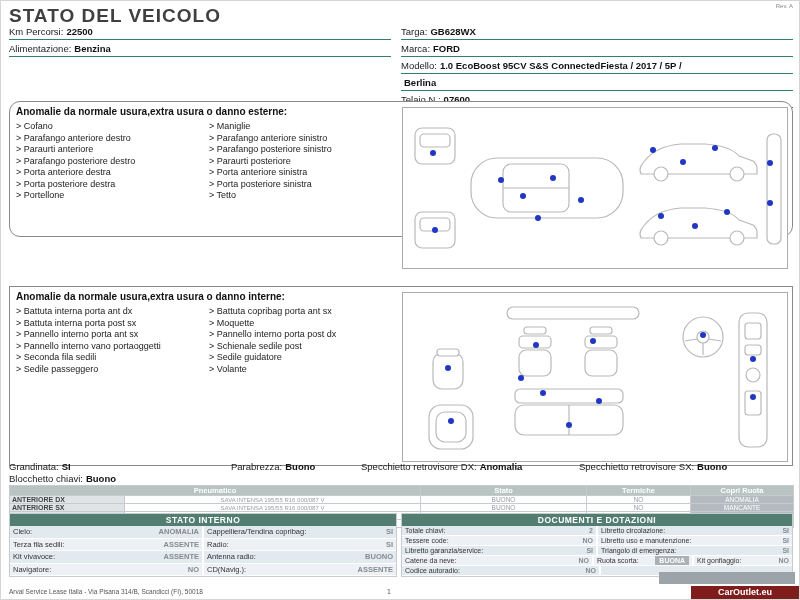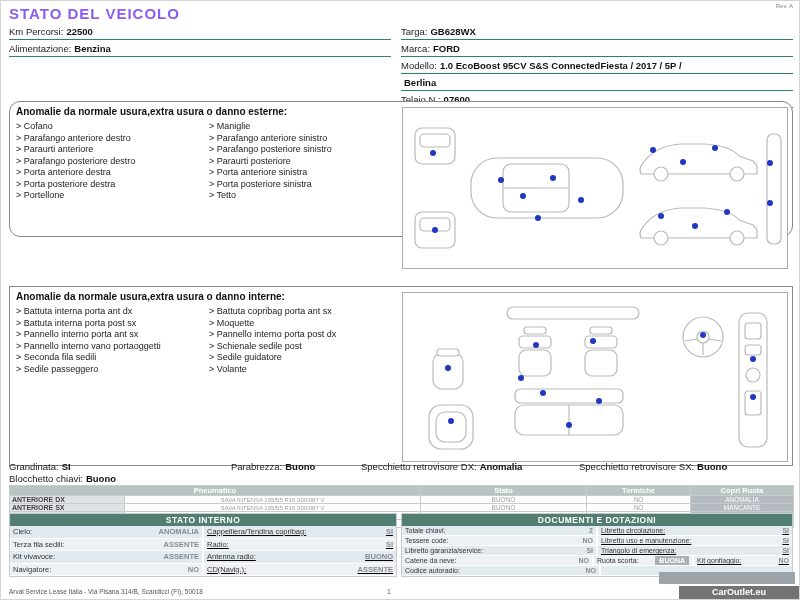--- a/index.html
+++ b/index.html
@@ -1,17 +1,17 @@
 <!DOCTYPE html>
 <html><head>
 <meta charset="utf-8">
 <style>
   html,body{margin:0;padding:0;background:#e9e9e9;}
   .page{position:relative;width:800px;height:600px;background:#fff;font-family:"Liberation Sans",sans-serif;overflow:hidden;border:1px solid #d5d5d5;box-sizing:border-box;}
-  .title{position:absolute;left:8px;top:4px;font-size:15px;font-weight:bold;color:#8b5cf6;letter-spacing:1px;}
+  .title{position:absolute;left:8px;top:4px;font-size:19px;font-weight:bold;color:#404040;letter-spacing:1px;}
   .rev{position:absolute;right:6px;top:2px;font-size:6px;color:#888;}
 
   .info-left{position:absolute;left:8px;top:24px;width:382px;}
   .info-right{position:absolute;left:400px;top:24px;width:392px;}
   .info-row{border-bottom:1px solid #2e8070;font-size:9.5px;padding:1px 0 2px;margin-bottom:2px;white-space:nowrap;overflow:hidden;}
   .info-row .lbl{color:#222;}
   .info-row .val{font-weight:bold;color:#111;margin-left:3px;}
 
   .section{position:absolute;left:8px;width:784px;border:1px solid #8a8a8a;background:#fff;box-sizing:border-box;}
   #ext{top:100px;height:136px;border-radius:11px;}
@@ -41,31 +41,31 @@
 
   .inner{position:absolute;top:512px;box-sizing:border-box;border:1px solid #c6ccd0;}
   #stato-interno{left:8px;width:388px;}
   #documenti{left:400px;width:392px;}
   .inner-head{height:12px;line-height:12px;text-align:center;background:#527d71;color:#fff;font-size:8.5px;font-weight:bold;letter-spacing:.5px;}
   .inner-row{display:flex;background:#e2e9ef;border-bottom:1px solid #fff;}
   .inner-row:nth-child(odd){background:#edf1f5;}
   #stato-interno .inner-row{height:11.5px;font-size:7.5px;line-height:11.5px;}
   #documenti .inner-row{height:9px;font-size:7px;line-height:9px;}
   .pair{flex:1;display:flex;justify-content:space-between;padding:0 3px;border-right:2px solid #fff;overflow:hidden;white-space:nowrap;}
-  .pair:last-child{border-right:none;text-decoration:underline;}
+  .pair:last-child{border-right:none;}
   .pair.small{flex:0.5;}
   .plbl{color:#333;}
   .pval{color:#858c91;font-weight:bold;margin-left:3px;}
   .pval.badge{background:#aab1b6;color:#fff;padding:0 4px;}
   .filler{flex:1;}
 
   .footer-left{position:absolute;left:8px;bottom:4px;font-size:6.5px;color:#555;}
   .footer-page{position:absolute;left:386px;bottom:4px;font-size:7px;color:#555;}
   .wm-strip{position:absolute;right:4px;bottom:15px;width:136px;height:12px;background:#9da4a9;}
-  .wm-label{position:absolute;right:0;bottom:0;width:120px;height:13px;background:#737373;color:#fff;font-size:9px;line-height:13px;text-align:center;font-weight:bold;}
+  .wm-label{position:absolute;right:0;bottom:0;width:108px;height:13px;background:#7f1d1d;color:#fff;font-size:9px;line-height:13px;text-align:center;font-weight:bold;}
 </style>
 </head>
 <body>
 
 <div class="page">
 
   <div class="title">STATO DEL VEICOLO</div>
   <div class="rev">Rev. A</div>
 
   <div class="info-left">

